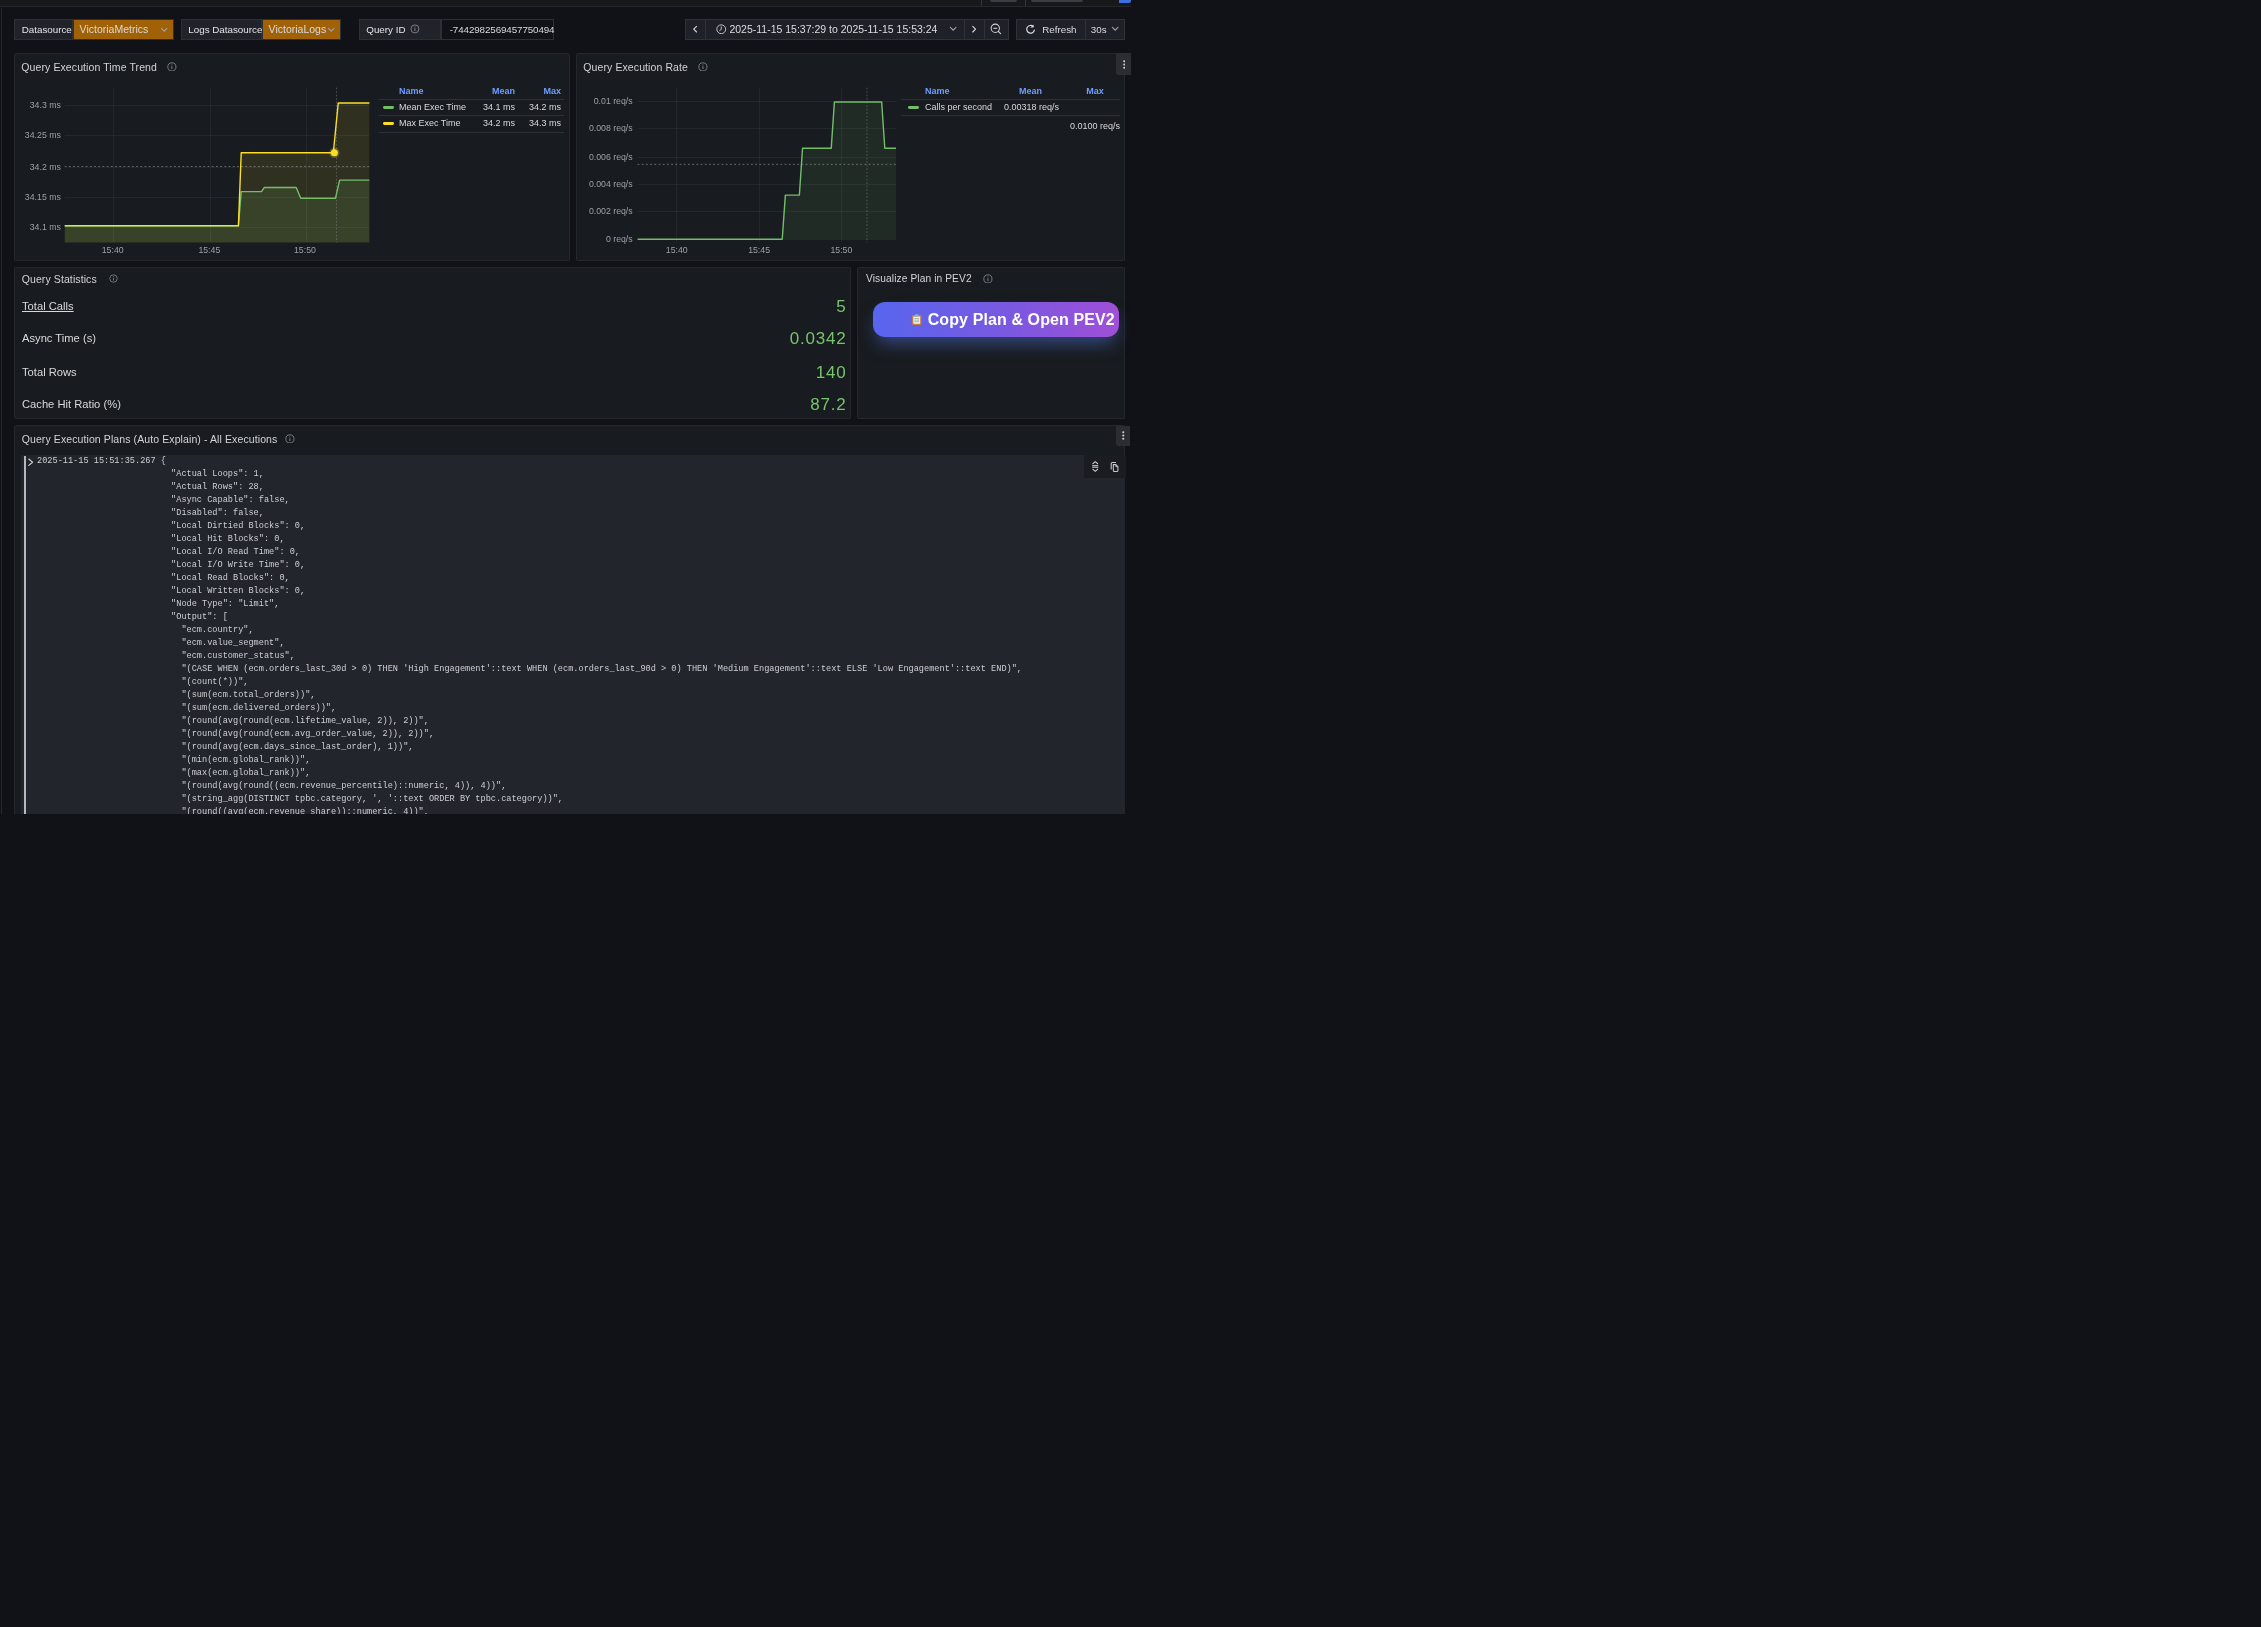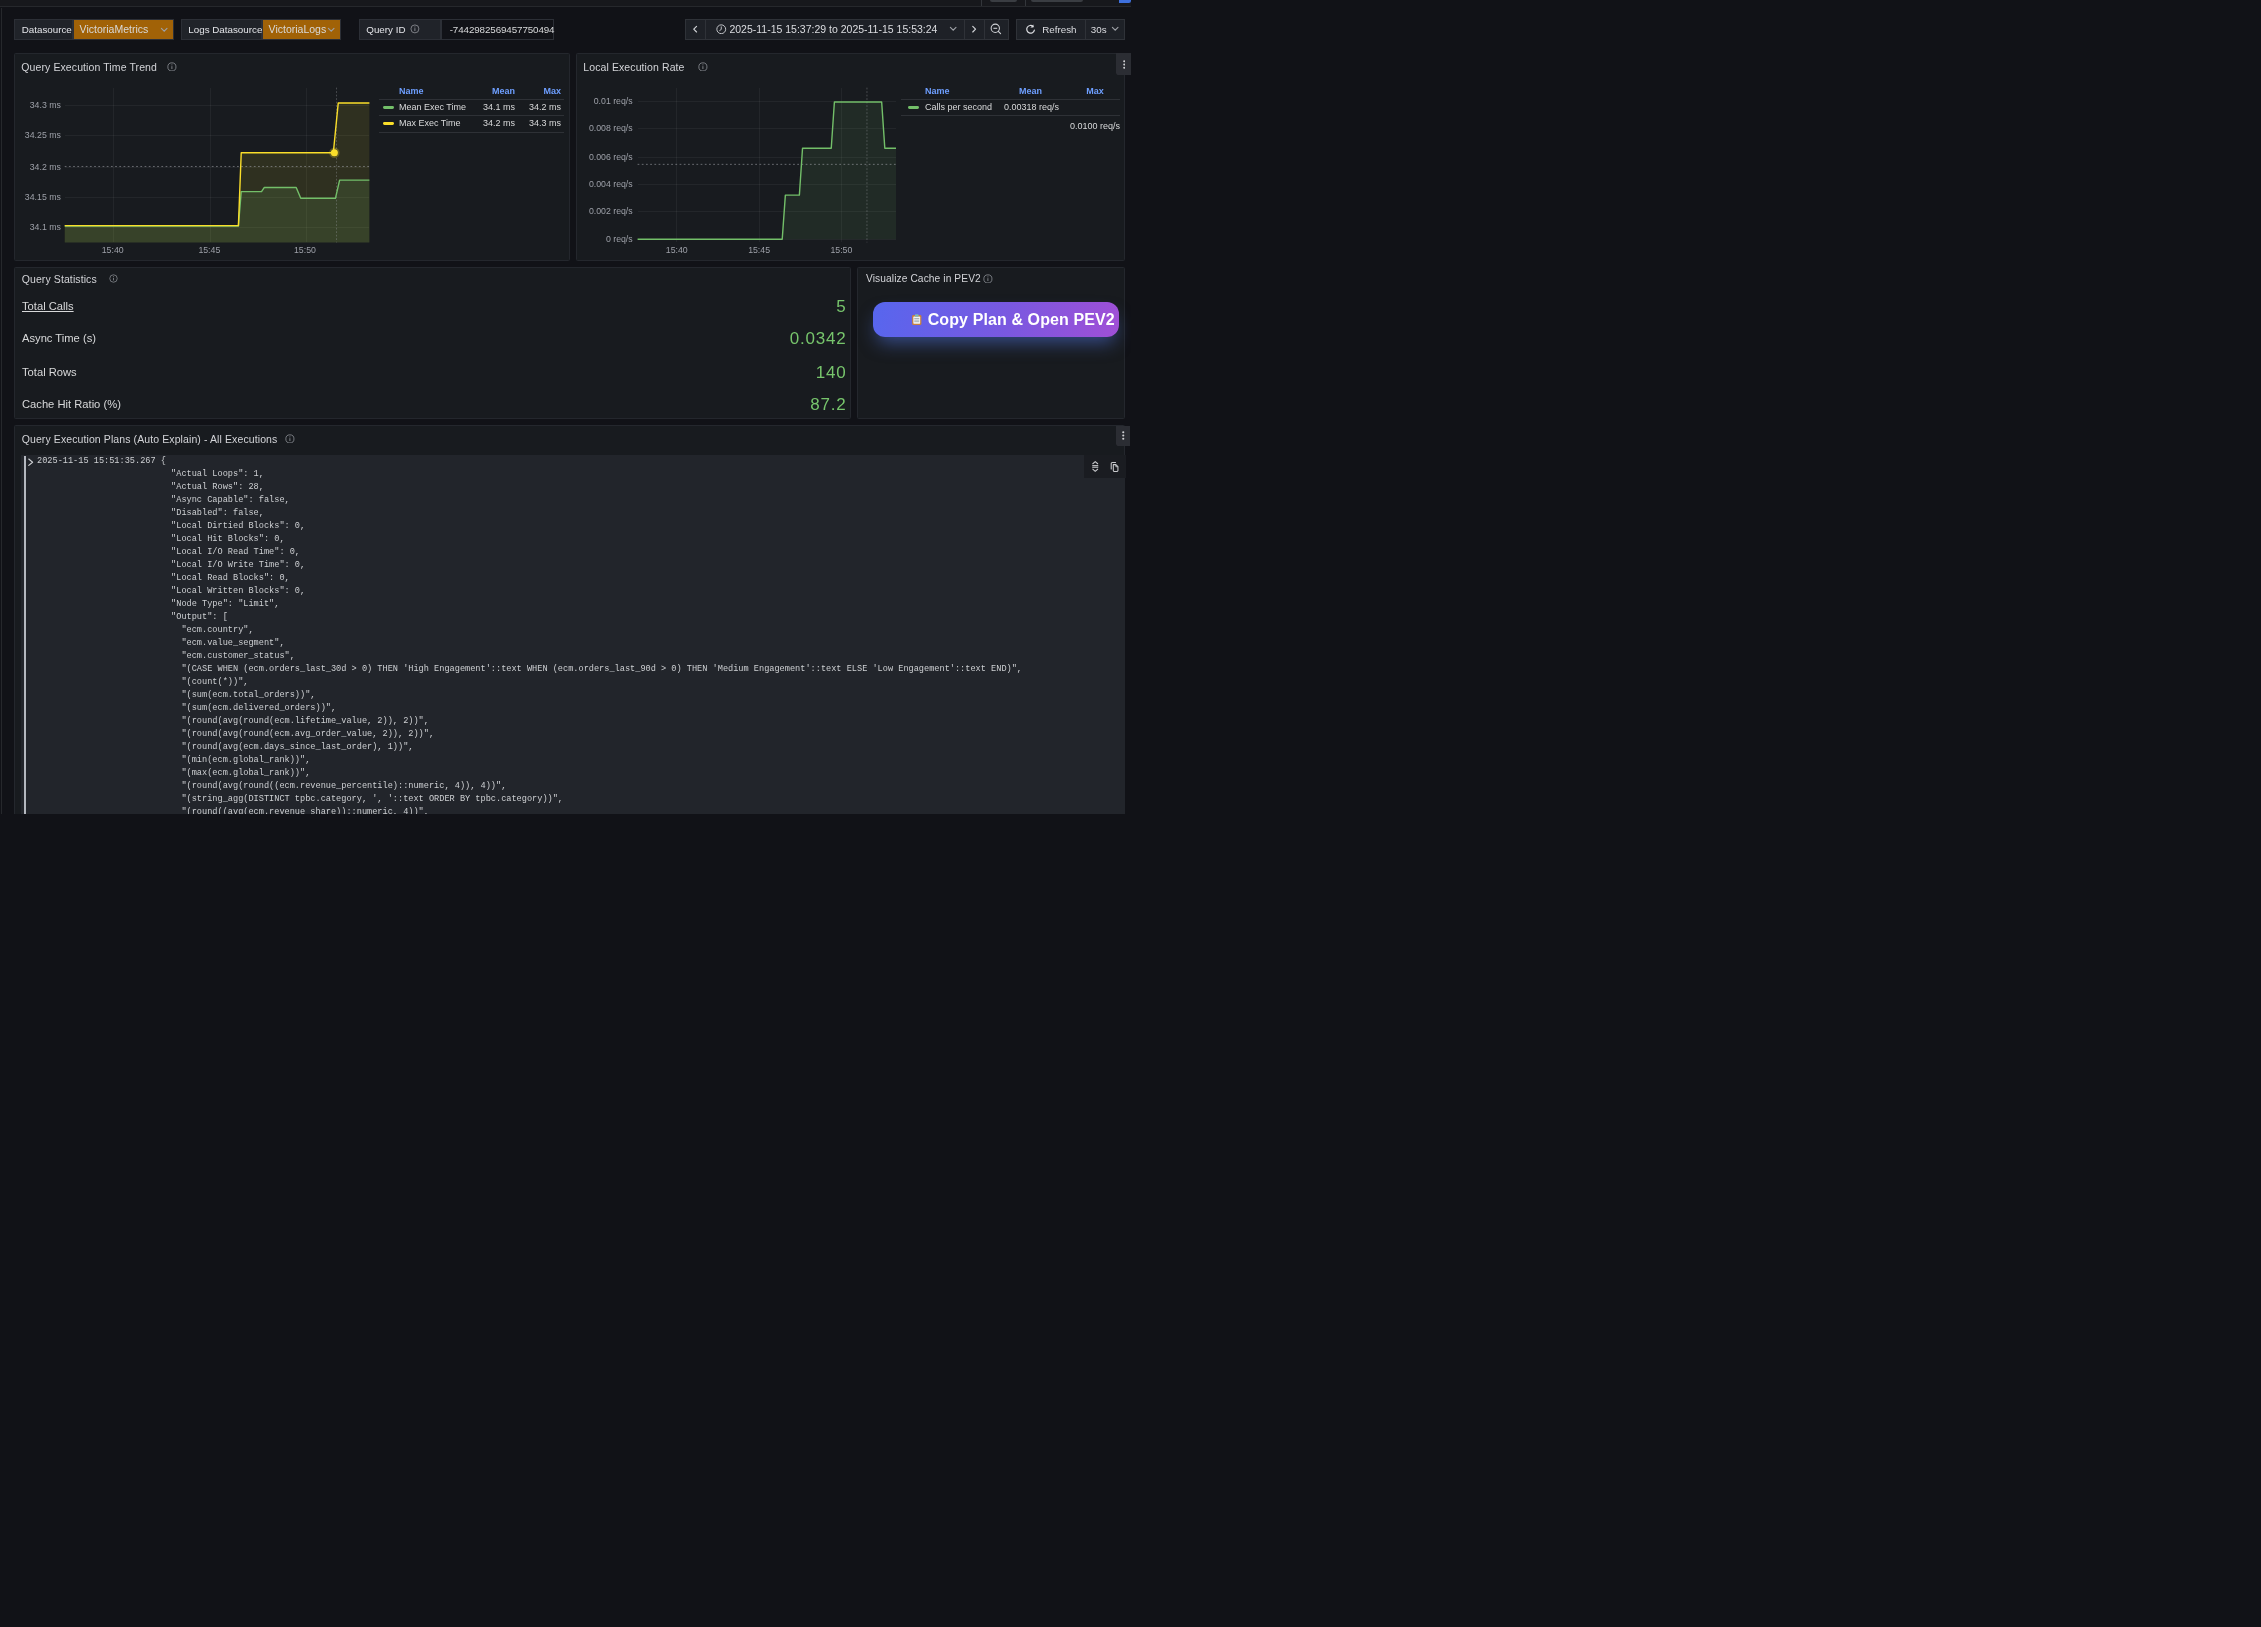--- a/index.html
+++ b/index.html
@@ -154,21 +154,21 @@
     <div class="lg-val" style="left:504px;top:48px;width:42px;">34.2 ms</div>
     <div class="legend-sep" style="left:364px;top:61px;width:185px;"></div>
     <div class="lg-dash" style="left:368px;top:68px;width:10.5px;background:#fade2a;"></div>
     <div class="lg-txt" style="left:384px;top:64px;">Max Exec Time</div>
     <div class="lg-val" style="left:448px;top:64px;width:52px;">34.2 ms</div>
     <div class="lg-val" style="left:504px;top:64px;width:42px;">34.3 ms</div>
     <div class="legend-sep" style="left:364px;top:78px;width:185px;"></div>
   </div>
 
   <div class="panel" id="p2" style="left:576px;top:53px;width:549px;height:208px;">
-    <div class="ptitle" style="left:6.3px;top:7px;">Local Execution Rate</div>
+    <div class="ptitle" style="left:6.3px;top:7px;">Query Execution Rate</div>
     <svg class="ico-info" style="left:121px;top:7.7px;" width="9.8" height="9.8" viewBox="0 0 14 14">
         <circle cx="7" cy="7" r="5.8" stroke="#898c92" stroke-width="1.2" fill="none"></circle>
         <rect x="6.35" y="6" width="1.3" height="4" fill="#898c92"></rect>
         <rect x="6.35" y="3.5" width="1.3" height="1.3" fill="#898c92"></rect>
       </svg>
     <svg width="547" height="206" viewBox="0 0 781 294" style="position:absolute;left:0;top:0;">
       <g stroke="#ffffff" stroke-opacity="0.07" shape-rendering="crispEdges">
         <line x1="86.5" y1="68" x2="455.5" y2="68"></line>
         <line x1="86.5" y1="107" x2="455.5" y2="107"></line>
         <line x1="86.5" y1="147.5" x2="455.5" y2="147.5"></line>
@@ -224,21 +224,21 @@
     <div class="statval" style="right:3.5px;top:29px;">5</div>
     <div class="statlabel" style="left:7px;top:64px;">Async Time (s)</div>
     <div class="statval" style="right:3.5px;top:61px;">0.0342</div>
     <div class="statlabel" style="left:7px;top:98px;">Total Rows</div>
     <div class="statval" style="right:3.5px;top:95px;">140</div>
     <div class="statlabel" style="left:7px;top:130px;">Cache Hit Ratio (%)</div>
     <div class="statval" style="right:3.5px;top:127px;">87.2</div>
   </div>
 
   <div class="panel" id="pev2" style="left:857px;top:267px;width:268px;height:152px;">
-    <div class="ptitle" style="left:8px;top:4.9px;font-size:10.2px;">Visualize Cache in PEV2</div>
+    <div class="ptitle" style="left:8px;top:4.9px;font-size:10.2px;">Visualize Plan in PEV2</div>
     <svg class="ico-info" style="left:125px;top:5.6px;" width="9.8" height="9.8" viewBox="0 0 14 14">
         <circle cx="7" cy="7" r="5.8" stroke="#898c92" stroke-width="1.2" fill="none"></circle>
         <rect x="6.35" y="6" width="1.3" height="4" fill="#898c92"></rect>
         <rect x="6.35" y="3.5" width="1.3" height="1.3" fill="#898c92"></rect>
       </svg>
     <div style="position:absolute;left:14.7px;top:34px;width:246px;height:35px;border-radius:12px;background:linear-gradient(100deg,#5766ee 0%,#7a58e0 55%,#a04fd6 100%);box-shadow:0 9.8px 18px -4.2px rgba(85,125,245,0.5);display:flex;align-items:center;justify-content:center;color:#fff;font-size:16px;font-weight:700;letter-spacing:0.1px;">
         <span style="display:flex;align-items:center;transform:translateX(17.5px);">
       <svg width="10.5" height="13.3" viewBox="0 0 17 19" style="margin-right:5.6px;">
             <rect x="1" y="2" width="15" height="16" rx="2" fill="#c77f3e"></rect>
             <rect x="3" y="4.5" width="11" height="11.5" rx="1" fill="#f2f4f4"></rect>

